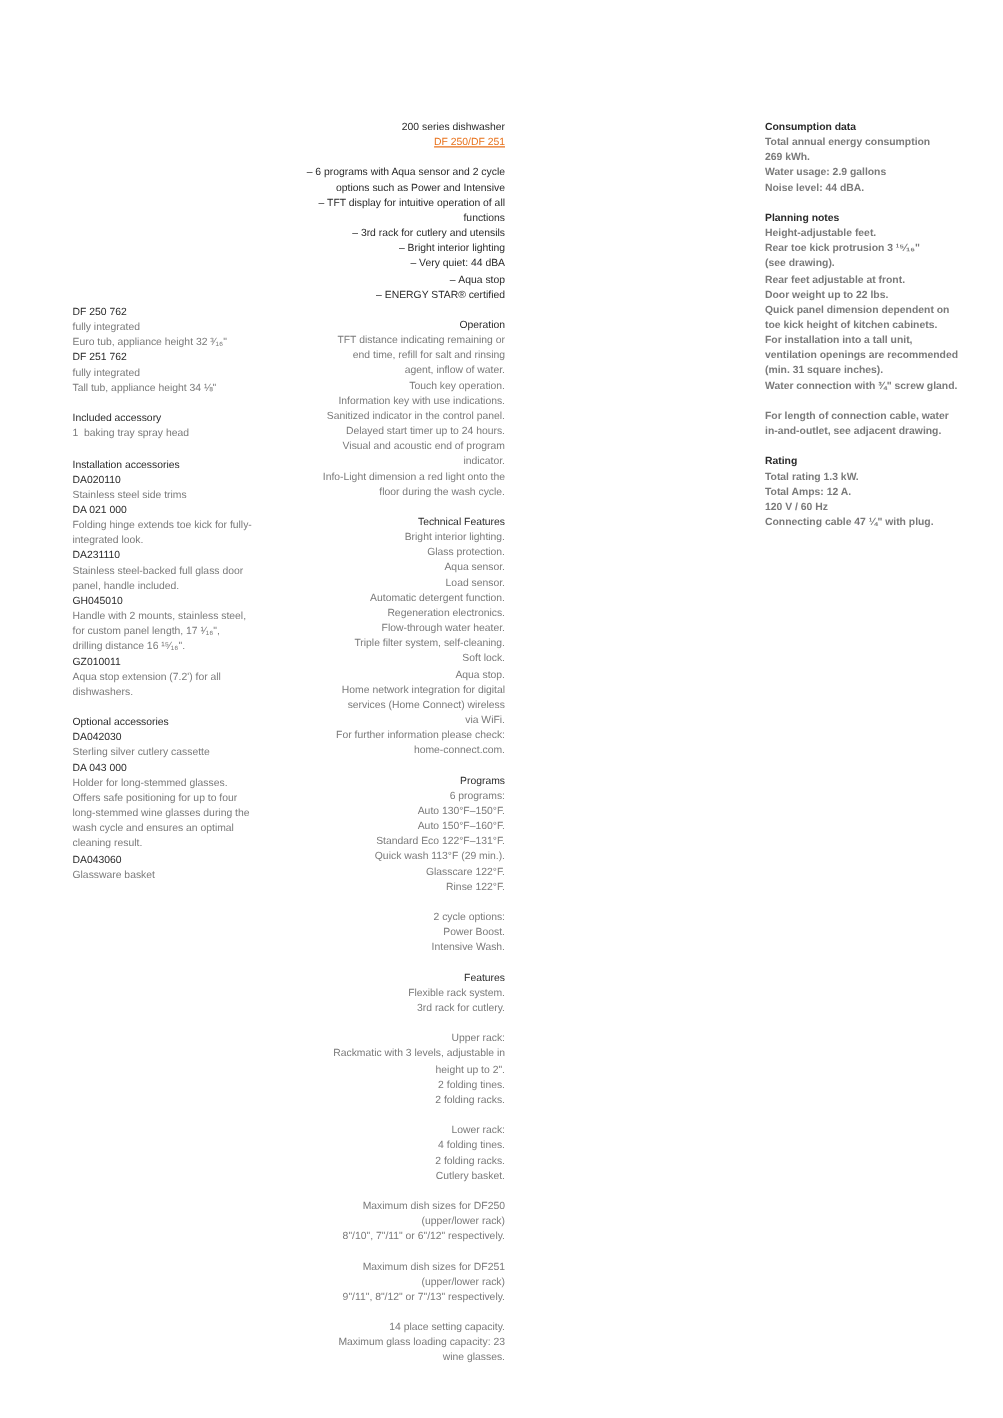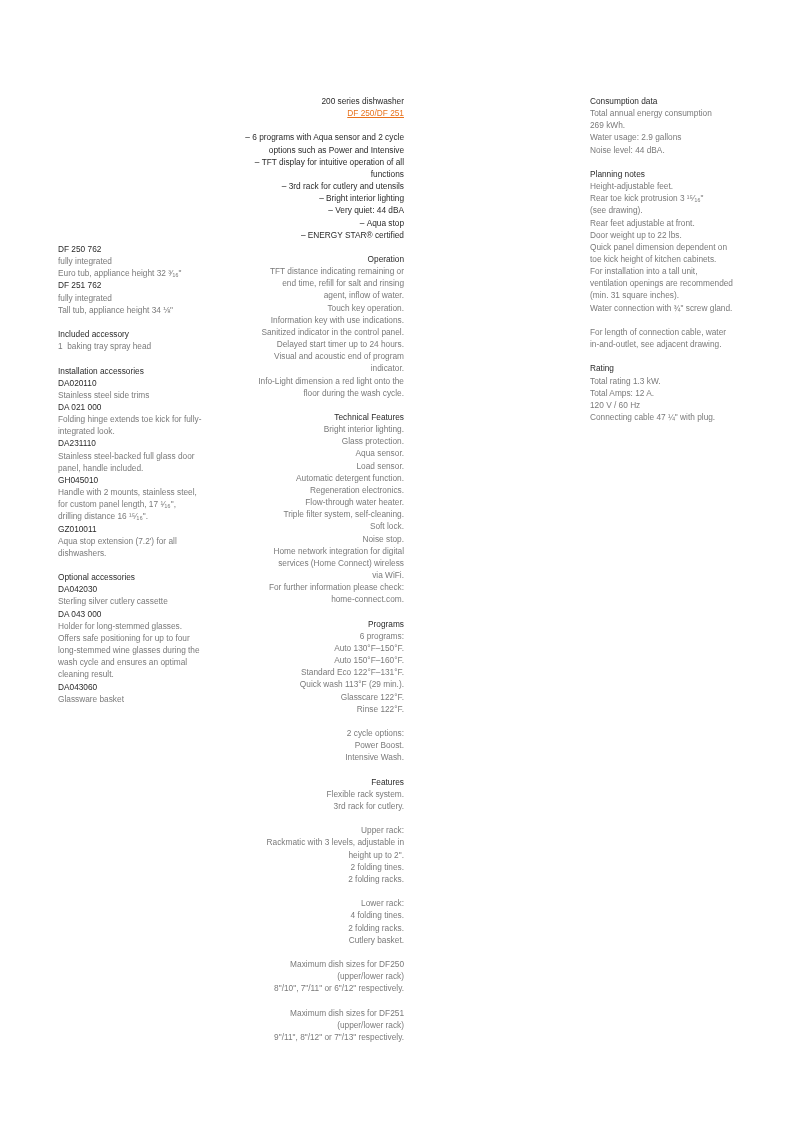--- a/index.html
+++ b/index.html
@@ -15,21 +15,21 @@
       font-family: "Liberation Sans", sans-serif;
       font-size: 8.3px;
       line-height: 12.15px;
       color: #7a7a7a;
     }
     .col {
       position: absolute;
     }
     #col-left { left: 58px; top: 243px; width: 165px; }
     #col-mid { left: 234px; top: 95px; width: 170px; text-align: right; }
-    #col-right { left: 590px; top: 95px; width: 175px; }
+    #col-right { left: 612px; top: 95px; width: 175px; font-weight: bold; }
 
     .section { margin: 0 0 12.15px 0; }
     .dark { color: #2a2a2a; }
     .grey { color: #7a7a7a; }
     .accent { color: #e8721c; text-decoration: underline; }
     .line { display: block; white-space: pre-wrap; }
     .bullets { margin: 12.15px 0 12.15px 0; padding: 0; list-style: none; }
     .bullets li {
       color: #2a2a2a;
       padding-left: 14px;
@@ -125,21 +125,21 @@
     <span class="line dark">Technical Features</span>
     <span class="line grey">Bright interior lighting.</span>
     <span class="line grey">Glass protection.</span>
     <span class="line grey">Aqua sensor.</span>
     <span class="line grey">Load sensor.</span>
     <span class="line grey">Automatic detergent function.</span>
     <span class="line grey">Regeneration electronics.</span>
     <span class="line grey">Flow-through water heater.</span>
     <span class="line grey">Triple filter system, self-cleaning.</span>
     <span class="line grey">Soft lock.</span>
-    <span class="line grey">Noise stop.</span>
+    <span class="line grey">Aqua stop.</span>
     <span class="line grey">Home network integration for digital</span>
     <span class="line grey">services (Home Connect) wireless</span>
     <span class="line grey">via WiFi.</span>
     <span class="line grey">For further information please check:</span>
     <span class="line grey">home-connect.com.</span>
   </div>
 
   <div class="section">
     <span class="line dark">Programs</span>
     <span class="line grey">6 programs:</span>
@@ -183,20 +183,25 @@
     <span class="line grey">(upper/lower rack)</span>
     <span class="line grey">8"/10", 7"/11" or 6"/12" respectively.</span>
   </div>
 
   <div class="section">
     <span class="line grey">Maximum dish sizes for DF251</span>
     <span class="line grey">(upper/lower rack)</span>
     <span class="line grey">9"/11", 8"/12" or 7"/13" respectively.</span>
   </div>
 
+  <div class="section">
+    <span class="line grey">14 place setting capacity.</span>
+    <span class="line grey">Maximum glass loading capacity: 23</span>
+    <span class="line grey">wine glasses.</span>
+  </div>
 </div>
 
 <div class="col" id="col-right">
   <div class="section">
     <span class="line dark">Consumption data</span>
     <span class="line grey">Total annual energy consumption</span>
     <span class="line grey">269 kWh.</span>
     <span class="line grey">Water usage: 2.9 gallons</span>
     <span class="line grey">Noise level: 44 dBA.</span>
   </div>

